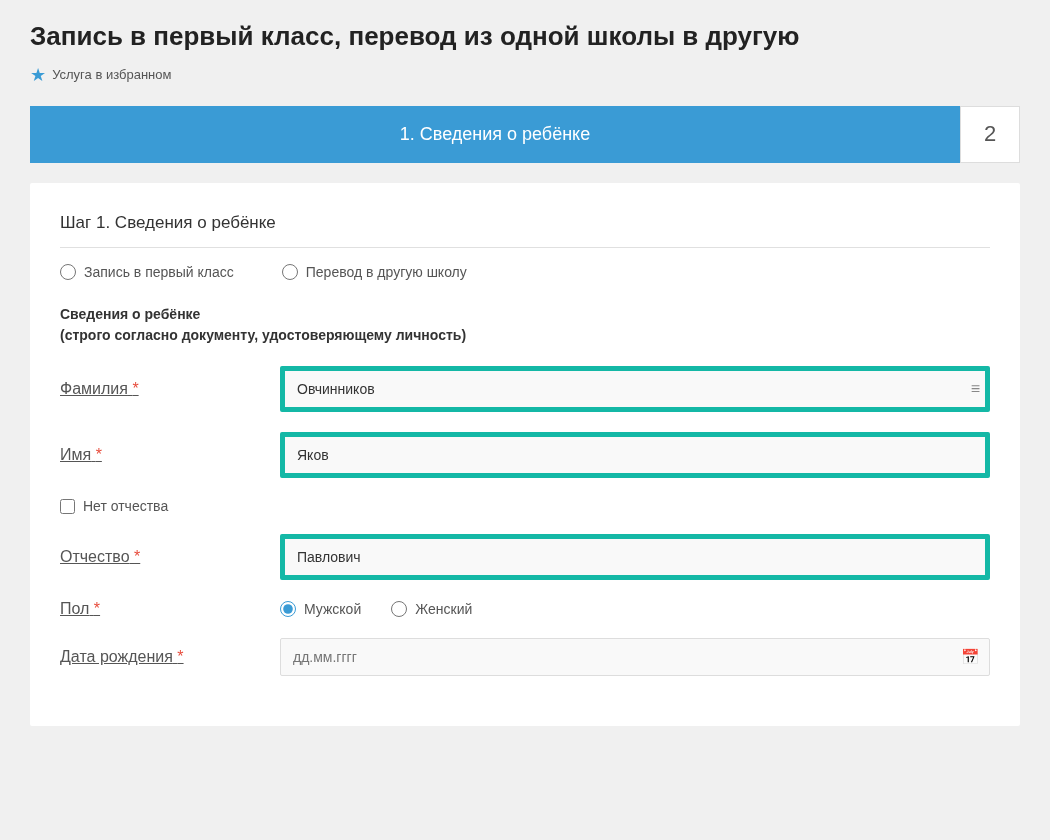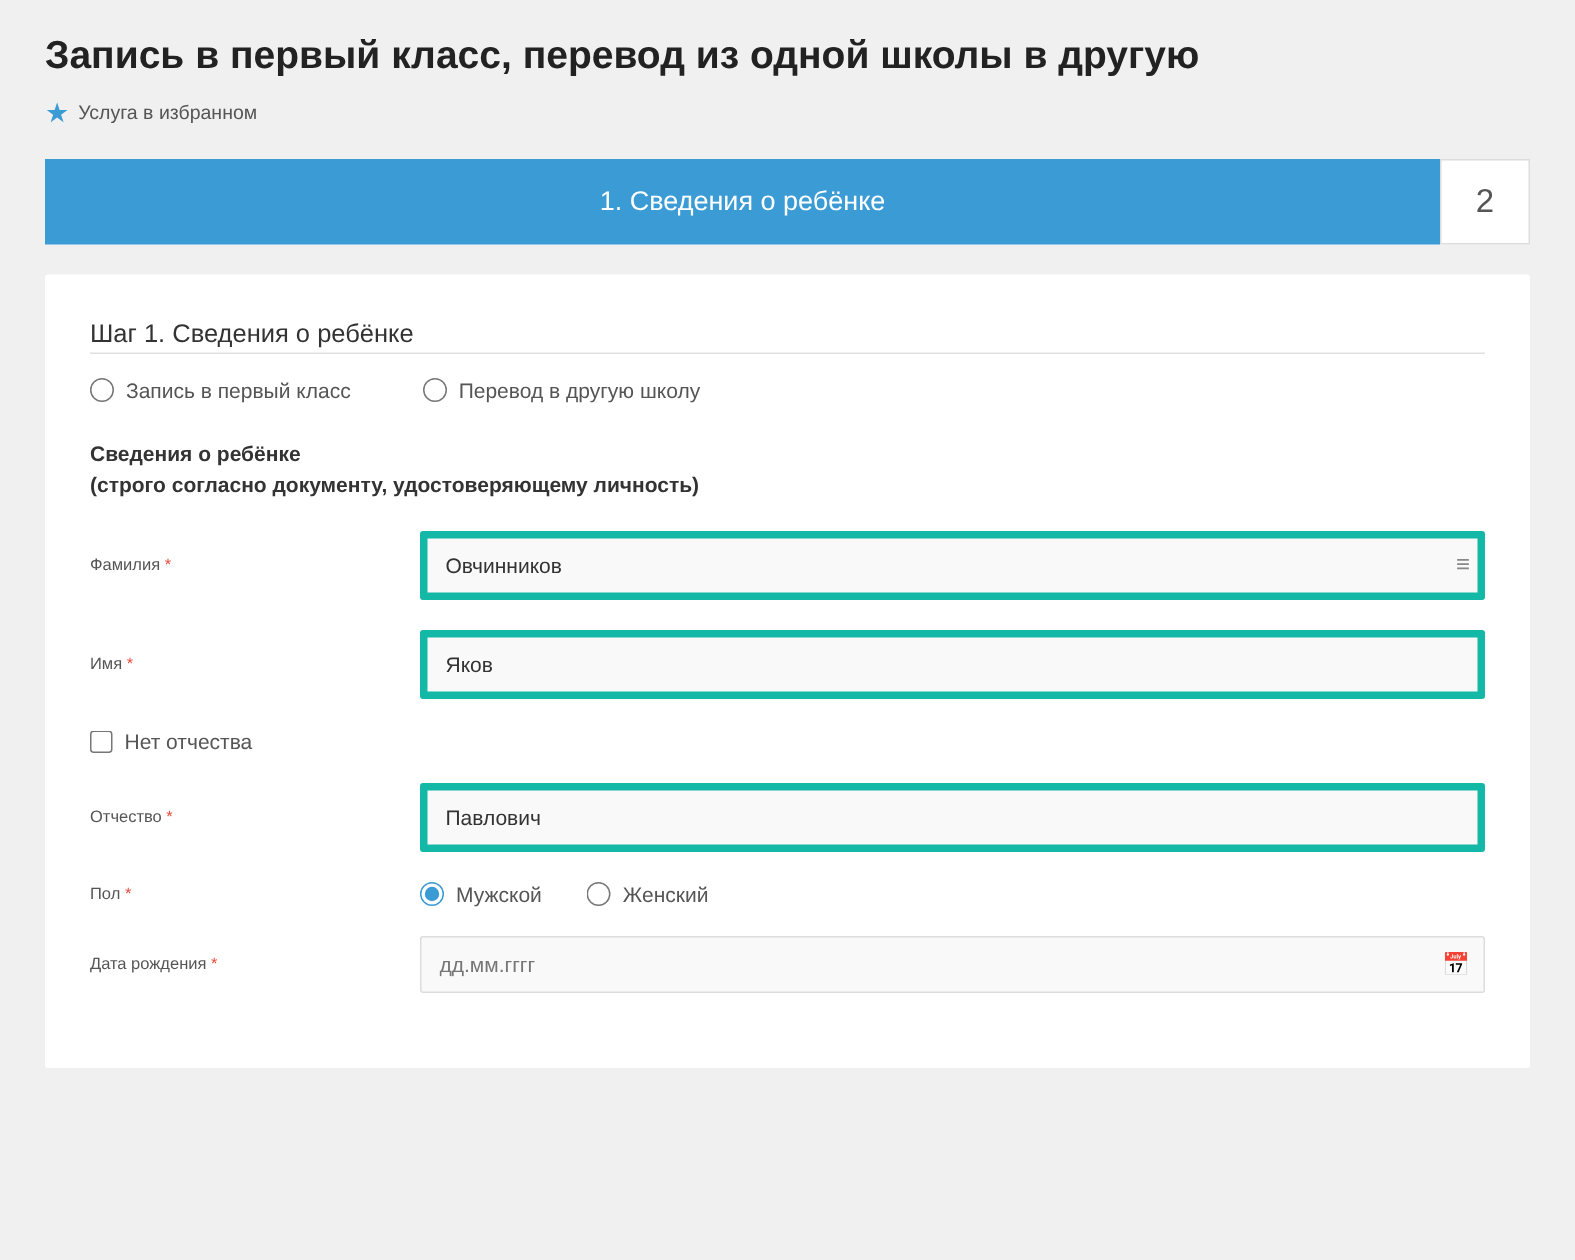--- a/index.html
+++ b/index.html
@@ -61,21 +61,21 @@
     .form-card {
       background: white;
       padding: 30px 30px;
       border-radius: 2px;
     }
     .form-section-title {
       font-size: 17px;
       font-weight: normal;
       color: #333;
       margin-bottom: 16px;
-      padding-bottom: 2px;
+      padding-bottom: 14px;
       border-bottom: 1px solid #e0e0e0;
     }
     .radio-row {
       display: flex;
       gap: 48px;
       margin-bottom: 24px;
       align-items: center;
     }
     .radio-option {
       display: flex;
@@ -98,22 +98,23 @@
       line-height: 1.5;
     }
     .form-row {
       display: flex;
       align-items: center;
       margin-bottom: 20px;
     }
     .form-label {
       width: 220px;
       color: #555;
-      font-size: 11px;
+      font-size: 16px;
       flex-shrink: 0;
+      text-decoration: underline;
     }
     .required-star {
       color: #e74c3c;
     }
     .input-wrapper {
       flex: 1;
       position: relative;
     }
     .form-input {
       width: 100%;

